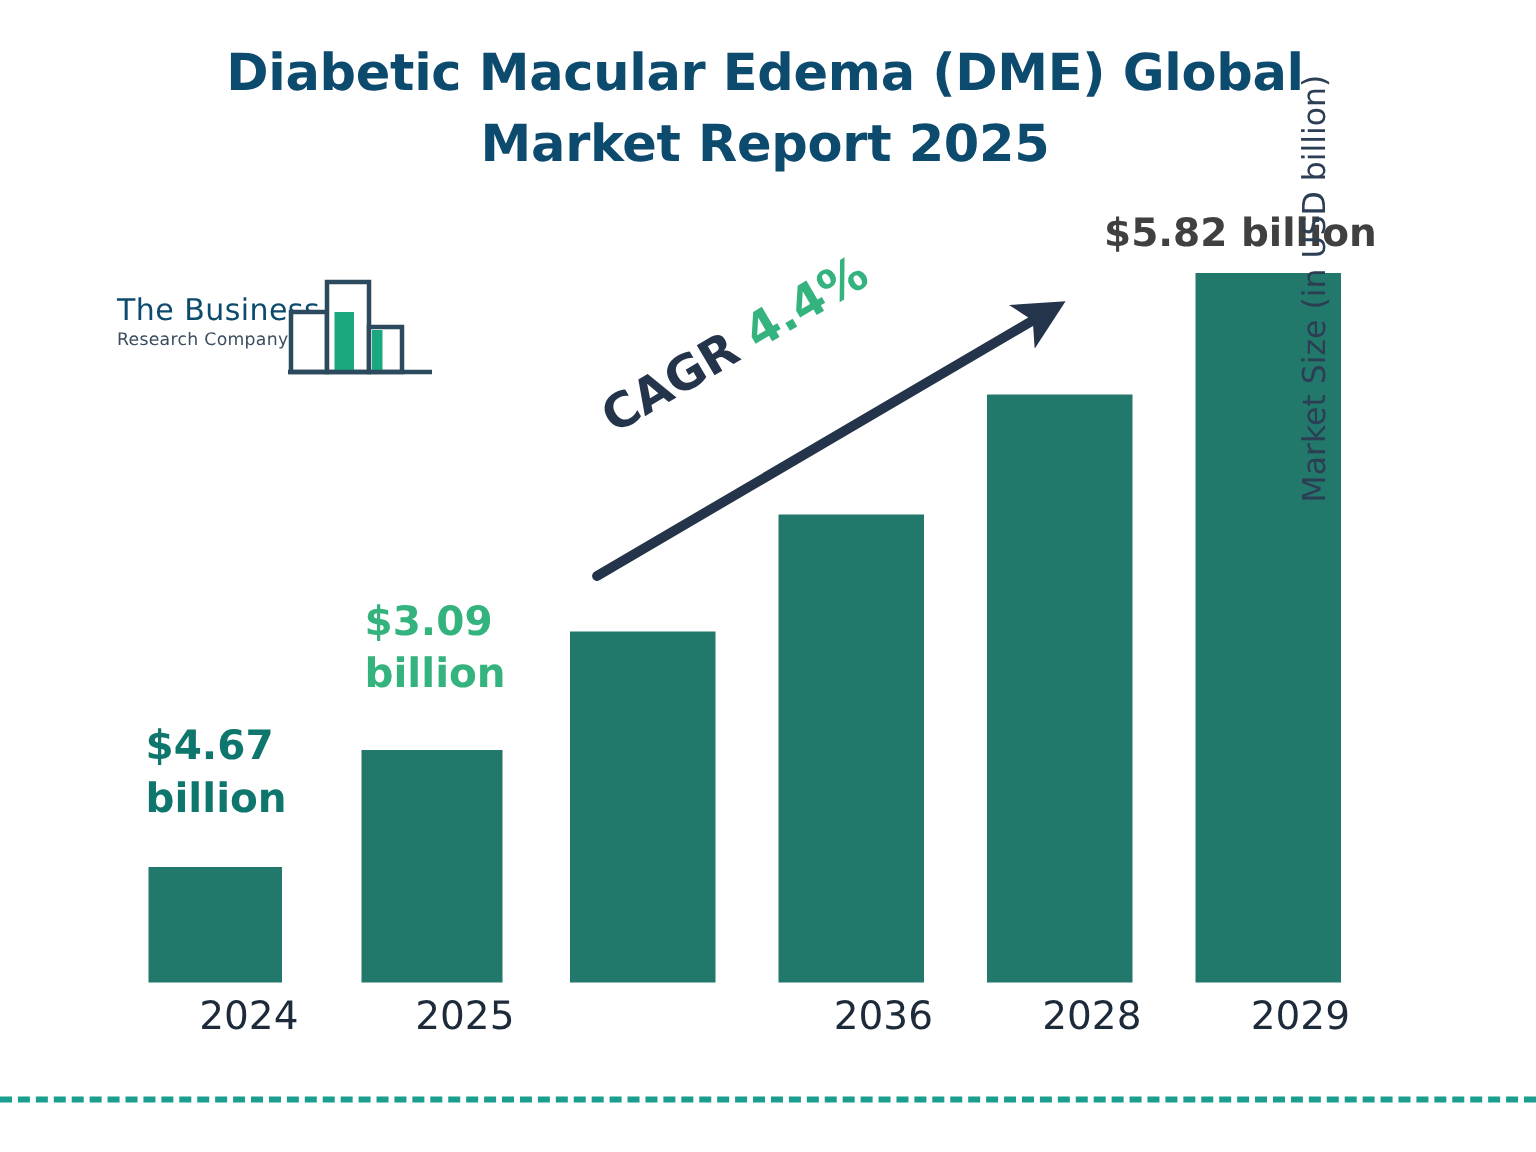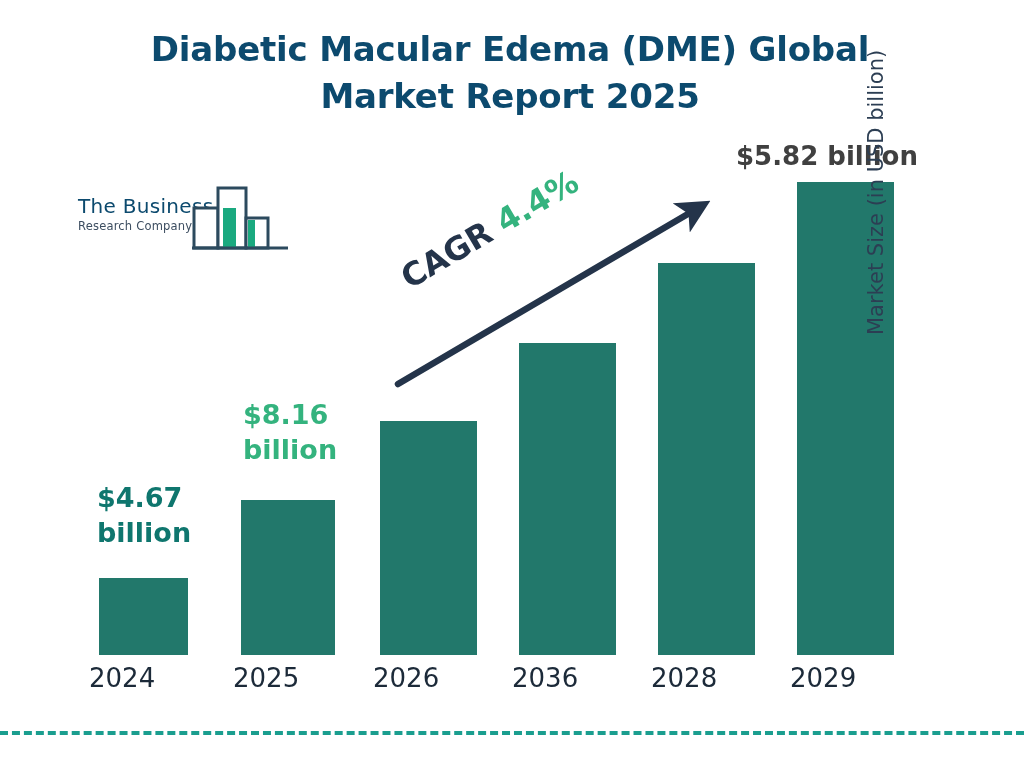--- a/index.html
+++ b/index.html
@@ -85,21 +85,21 @@
   }
 
   .bar {
     position: absolute;
     background: #22786b;
   }
 
   .xtick {
     position: absolute;
     top: 663px;
-    text-align: left;
+    text-align: right;
     font-family: "DejaVu Sans", sans-serif;
     font-size: 26px;
     color: #1c2a39;
   }
 
   
   .callout {
     position: absolute;
     font-family: "DejaVu Sans", sans-serif;
     font-weight: bold;
@@ -208,33 +208,32 @@
   <div class="plot">
     <div class="bar" style="left:99px;  top:578px; width:89px;  height:77px;"></div>
     <div class="bar" style="left:241px; top:500px; width:94px;  height:155px;"></div>
     <div class="bar" style="left:380px; top:421px; width:97px;  height:234px;"></div>
     <div class="bar" style="left:519px; top:343px; width:97px;  height:312px;"></div>
     <div class="bar" style="left:658px; top:263px; width:97px;  height:392px;"></div>
     <div class="bar" style="left:797px; top:182px; width:97px;  height:473px;"></div>
 
     <div class="xtick" style="left:89px;  width:110px;">2024</div>
     <div class="xtick" style="left:233px; width:110px;">2025</div>
-    <div class="xtick" style="left:373px; width:110px;">2026</div>
     <div class="xtick" style="left:512px; width:110px;">2036</div>
     <div class="xtick" style="left:651px; width:110px;">2028</div>
     <div class="xtick" style="left:790px; width:110px;">2029</div>
   </div>
 
   <div class="callout callout-first">
     <span class="sub">$4.67</span>
     <span class="sub">billion</span>
   </div>
 
   <div class="callout callout-second">
-    <span class="sub">$8.16</span>
+    <span class="sub">$3.09</span>
     <span class="sub">billion</span>
   </div>
 
   <div class="callout callout-last">$5.82 billion</div>
 
   <svg class="arrow-svg" viewBox="0 0 1024 768">
     <defs>
       <marker id="arrowhead" markerWidth="5.2" markerHeight="5.2" refX="2.1" refY="2.6" orient="auto">
         <path d="M0,0 L5.2,2.6 L0,5.2 L1.3,2.6 Z" fill="#24344a"></path>
       </marker>

